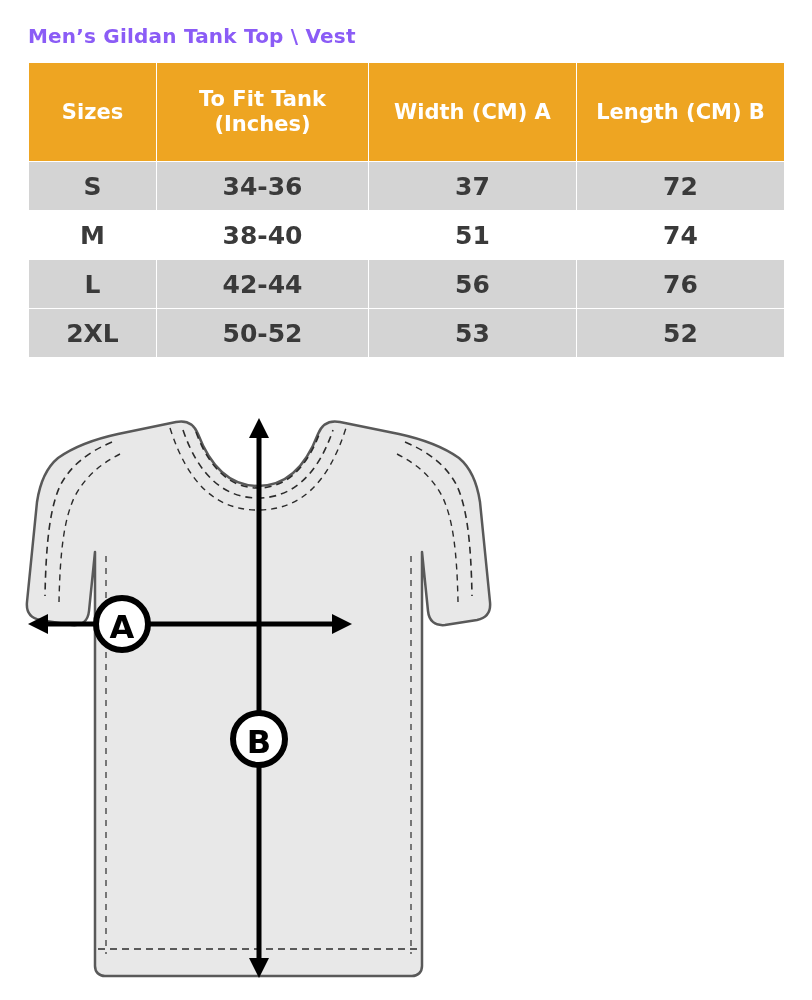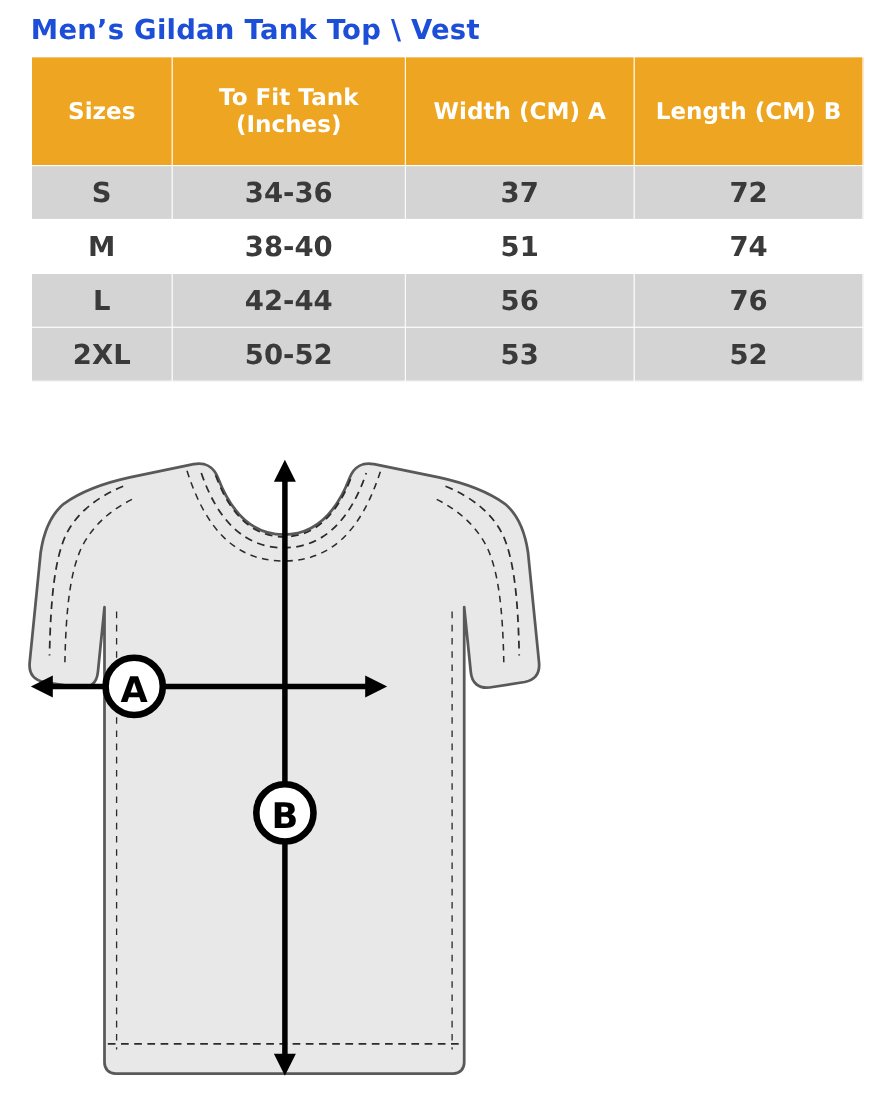--- a/index.html
+++ b/index.html
@@ -16,31 +16,31 @@
     overflow: hidden;
   }
   .page {
     position: relative;
     width: 812px;
     height: 1000px;
   }
   .title {
     position: absolute;
     left: 28px;
-    top: 12px;
-    font-size: 25px;
+    top: 24px;
+    font-size: 20px;
     font-weight: bold;
     letter-spacing: 0.2px;
-    color: #1d4ed8;
+    color: #8b5cf6;
     white-space: nowrap;
   }
   .size-table {
     position: absolute;
     left: 28px;
-    top: 51px;
+    top: 62px;
     width: 756px;
     border-collapse: collapse;
     table-layout: fixed;
   }
   .size-table th {
     background: #eea522;
     color: #ffffff;
     font-size: 21px;
     font-weight: bold;
     text-align: center;

